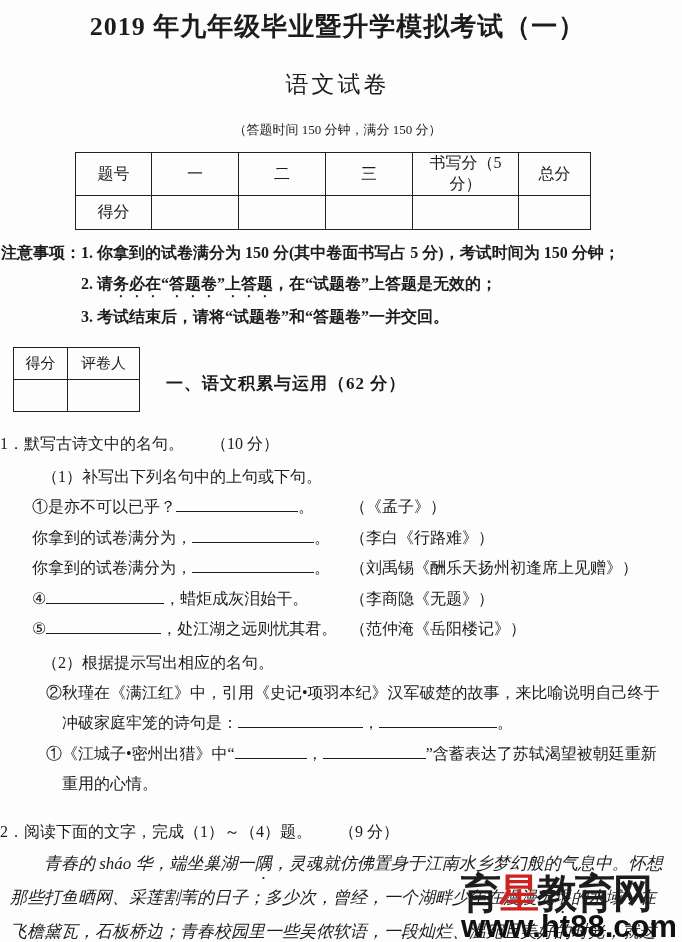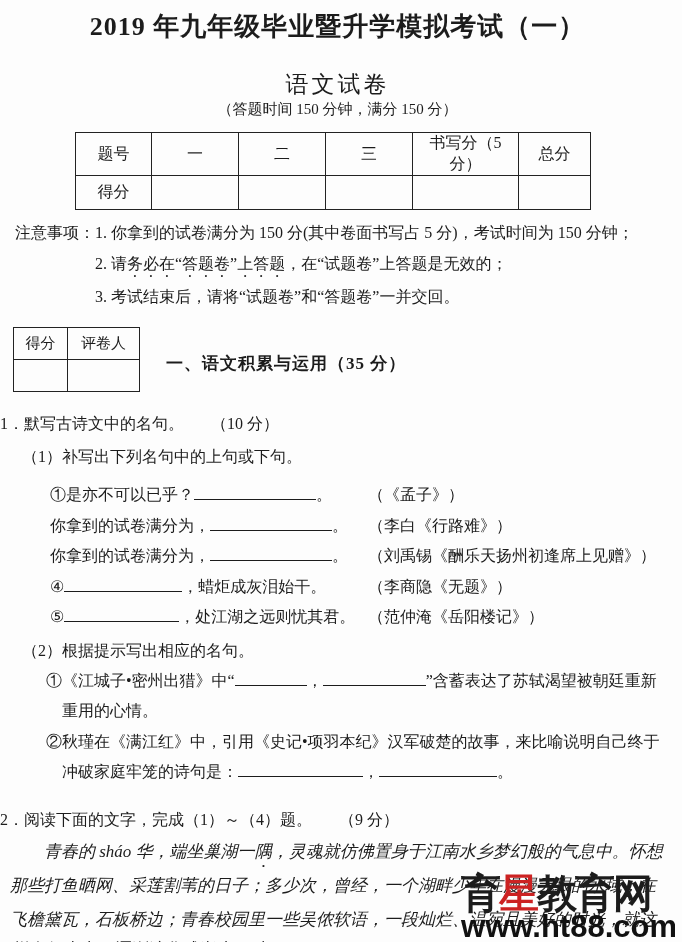--- a/index.html
+++ b/index.html
@@ -15,32 +15,32 @@
   .page { position: relative; width: 675px; height: 942px; overflow: hidden; }
 
   .title {
     text-align: center; font-weight: bold; font-size: 26px;
     padding-top: 9px; letter-spacing: 1px;
   }
   .subtitle {
     text-align: center; font-weight: normal; font-size: 23px;
     margin-top: 25px; letter-spacing: 3px;
   }
-  .time-note { text-align: center; font-size: 15px; }
+  .time-note { text-align: center; font-size: 13px; margin-top: 21px; }
 
   table.score-table {
     border-collapse: collapse; table-layout: fixed;
     margin: 13px 0 0 75px;
   }
   table.score-table td {
     border: 1.5px solid #222; height: 34px;
     text-align: center; font-size: 16px; padding: 0 2px;
   }
 
-  .notice { display: flex; margin-top: 7px; padding-left: 15px; line-height: 31px; }
+  .notice { display: flex; margin-top: 7px; padding-left: 1px; line-height: 31px; font-weight: bold; }
   .notice-label { white-space: nowrap; }
   .notice-items { flex: 1; }
 
   .emdot {
     -webkit-text-emphasis: filled dot #1c1c1c;
     -webkit-text-emphasis-position: under right;
     text-emphasis: filled dot #1c1c1c;
     text-emphasis-position: under right;
   }
 
@@ -49,23 +49,23 @@
   table.score-box td {
     border: 1.5px solid #222; height: 32px; text-align: center;
     font-size: 15px; vertical-align: middle;
   }
   .score-box .c1 { width: 54px; }
   .score-box .c2 { width: 72px; }
   .sec-heading { font-weight: bold; font-size: 17px; margin-left: 26px; margin-top: 8px; letter-spacing: 1px; }
 
   .q-stem { margin-top: 17px; padding-left: 0; line-height: 30px; }
   .points { margin-left: 27px; }
-  .part-label { padding-left: 22px; line-height: 31px; margin-top: 2px; }
-
-  .recite-list { padding-left: 50px; margin-top: 8px; }
+  .part-label { padding-left: 42px; line-height: 31px; margin-top: 2px; }
+
+  .recite-list { padding-left: 32px; margin-top: 0; }
   .recite-row { display: flex; line-height: 30.5px; }
   .recite-left { width: 318px; }
   .recite-source { white-space: nowrap; }
 
   .blank {
     display: inline-block; border-bottom: 1px solid #1c1c1c;
     height: 15px; vertical-align: baseline;
   }
   .w122 { width: 122px; } .w115 { width: 115px; } .w98 { width: 98px; }
   .w72  { width: 72px;  } .w103 { width: 103px; } .w125 { width: 125px; }
@@ -142,21 +142,21 @@
           <tr>
         <td class="c1">得分</td>
         <td class="c2">评卷人</td>
       </tr>
       <tr>
         <td class="c1"></td>
         <td class="c2"></td>
       </tr>
     </tbody>
       </table>
-    <div class="sec-heading">一、语文积累与运用（35 分）</div>
+    <div class="sec-heading">一、语文积累与运用（62 分）</div>
   </div>
 
   <div class="q-stem">
     <span>1．默写古诗文中的名句。</span><span class="points">（10 分）</span>
   </div>
 
   <div class="part-label">（1）补写出下列名句中的上句或下句。</div>
 
   <div class="recite-list">
     <div class="recite-row">
@@ -177,25 +177,25 @@
     </div>
     <div class="recite-row">
       <span class="recite-left"><span>⑤</span><span class="blank w115"></span><span>，处江湖之远则忧其君。</span></span>
       <span class="recite-source">（范仲淹《岳阳楼记》）</span>
     </div>
   </div>
 
   <div class="part-label">（2）根据提示写出相应的名句。</div>
 
   <div class="part2-item">
+    <span>②秋瑾在《满江红》中，引用《史记•项羽本纪》汉军破楚的故事，来比喻说明自己终于冲破家庭牢笼的诗句是：</span><span class="blank w125"></span><span>，</span><span class="blank w118"></span><span>。</span>
+  </div>
+
+  <div class="part2-item">
     <span>①《江城子•密州出猎》中“</span><span class="blank w72"></span><span>，</span><span class="blank w103"></span><span>”含蓄表达了苏轼渴望被朝廷重新重用的心情。</span>
-  </div>
-
-  <div class="part2-item">
-    <span>②秋瑾在《满江红》中，引用《史记•项羽本纪》汉军破楚的故事，来比喻说明自己终于冲破家庭牢笼的诗句是：</span><span class="blank w125"></span><span>，</span><span class="blank w118"></span><span>。</span>
   </div>
 
   <div class="q-stem">
     <span>2．阅读下面的文字，完成（1）～（4）题。</span><span class="points">（9 分）</span>
   </div>
 
   <div class="passage">
     <span>青春的 sháo 华，端坐巢湖一</span><span class="emdot">隅</span><span>，灵魂就仿佛置身于江南水乡梦幻般的气息中。怀想那些打鱼晒网、采莲割苇的日子；多少次，曾经，一个湖畔少年在漫漫无</span><span class="emdot">垠</span><span>的水域，在飞檐黛瓦，石板桥边；青春校园里一些吴侬软语，一段灿烂、温宛且美好的时光，就这样在红尘中，逐渐演化成逝水一种。</span>
   </div>
 

